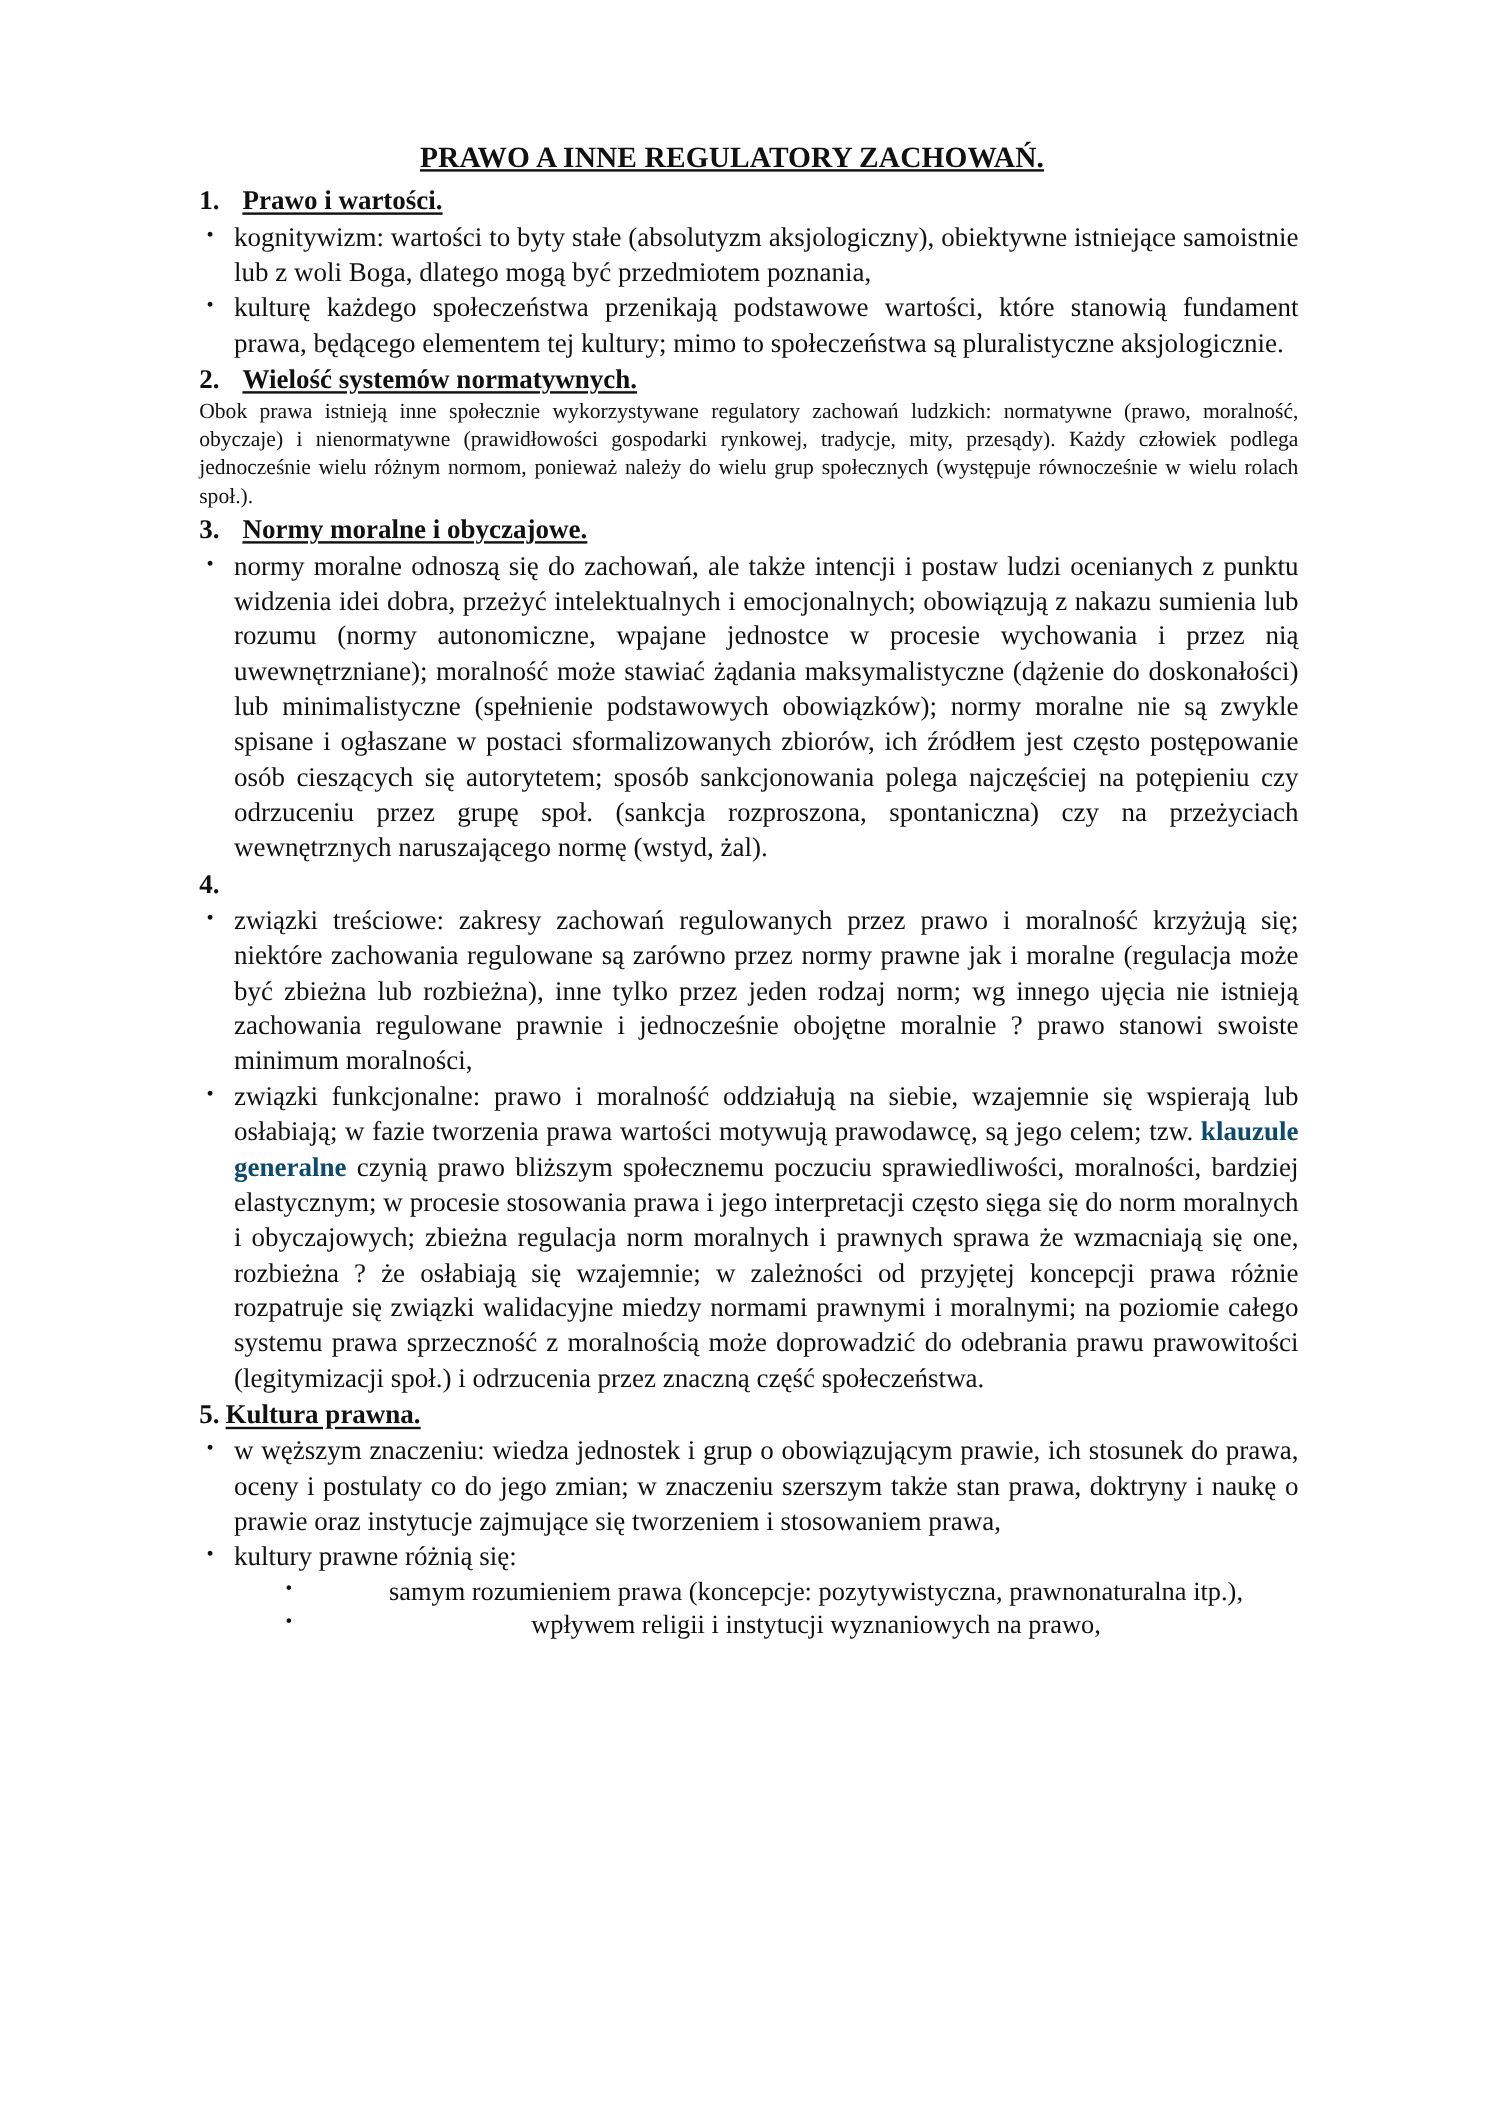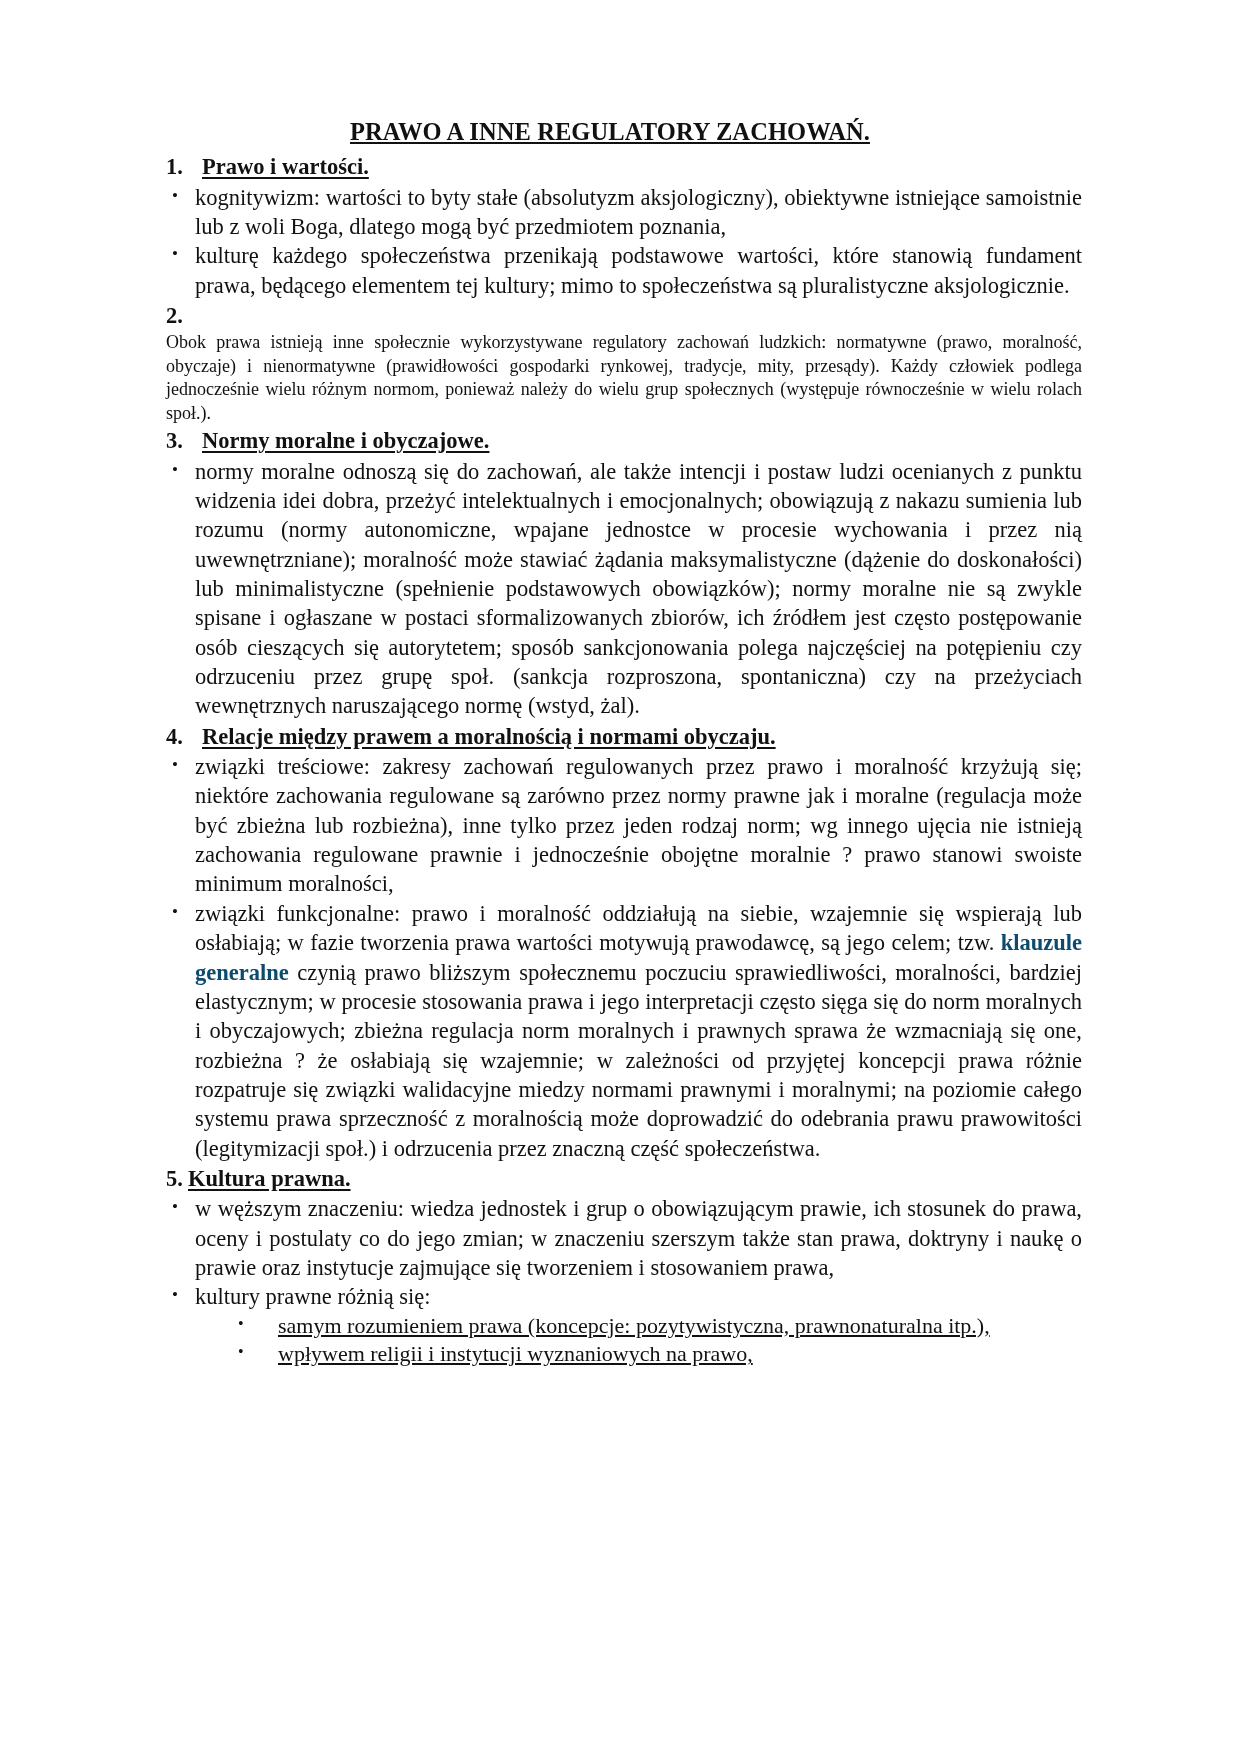--- a/index.html
+++ b/index.html
@@ -89,22 +89,21 @@
     line-height: 1.62;
   }
 
   
   .subbullet {
     position: relative;
     font-size: 22px;
     line-height: 1.305;
     margin: 0;
     padding-left: 112px;
-    text-align: left;
-    text-decoration: underline;
+    text-align: center;
   }
   .subbullet::before {
     content: "\2022";
     position: absolute;
     left: 72px;
     top: -1px;
     font-size: 16px;
     line-height: 1.66;
   }
 
@@ -125,32 +124,32 @@
 
   <div class="section-heading">
     <span class="num">1.</span>
     <span class="htext">Prawo i wartości.</span>
   </div>
   <p class="bullet">kognitywizm: wartości to byty stałe (absolutyzm aksjologiczny), obiektywne istniejące samoistnie lub z woli Boga, dlatego mogą być przedmiotem poznania,</p>
   <p class="bullet">kulturę każdego społeczeństwa przenikają podstawowe wartości, które stanowią fundament prawa, będącego elementem tej kultury; mimo to społeczeństwa są pluralistyczne aksjologicznie.</p>
 
   <div class="section-heading">
     <span class="num">2.</span>
+    <span class="htext">Wielość systemów normatywnych.</span>
   </div>
   <p class="para">Obok prawa istnieją inne społecznie wykorzystywane regulatory zachowań ludzkich: normatywne (prawo, moralność, obyczaje) i nienormatywne (prawidłowości gospodarki rynkowej, tradycje, mity, przesądy). Każdy człowiek podlega jednocześnie wielu różnym normom, ponieważ należy do wielu grup społecznych (występuje równocześnie w wielu rolach społ.).</p>
 
   <div class="section-heading">
     <span class="num">3.</span>
     <span class="htext">Normy moralne i obyczajowe.</span>
   </div>
   <p class="bullet">normy moralne odnoszą się do zachowań, ale także intencji i postaw ludzi ocenianych z punktu widzenia idei dobra, przeżyć intelektualnych i emocjonalnych; obowiązują z nakazu sumienia lub rozumu (normy autonomiczne, wpajane jednostce w procesie wychowania i przez nią uwewnętrzniane); moralność może stawiać żądania maksymalistyczne (dążenie do doskonałości) lub minimalistyczne (spełnienie podstawowych obowiązków); normy moralne nie są zwykle spisane i ogłaszane w postaci sformalizowanych zbiorów, ich źródłem jest często postępowanie osób cieszących się autorytetem; sposób sankcjonowania polega najczęściej na potępieniu czy odrzuceniu przez grupę społ. (sankcja rozproszona, spontaniczna) czy na przeżyciach wewnętrznych naruszającego normę (wstyd, żal).</p>
 
   <div class="section-heading">
     <span class="num">4.</span>
-    <span class="htext">Relacje między prawem a moralnością i normami obyczaju.</span>
   </div>
   <p class="bullet">związki treściowe: zakresy zachowań regulowanych przez prawo i moralność krzyżują się; niektóre zachowania regulowane są zarówno przez normy prawne jak i moralne (regulacja może być zbieżna lub rozbieżna), inne tylko przez jeden rodzaj norm; wg innego ujęcia nie istnieją zachowania regulowane prawnie i jednocześnie obojętne moralnie ? prawo stanowi swoiste minimum moralności,</p>
   <p class="bullet"><span>związki funkcjonalne: prawo i moralność oddziałują na siebie, wzajemnie się wspierają lub osłabiają; w fazie tworzenia prawa wartości motywują prawodawcę, są jego celem; tzw. </span><span class="hl">klauzule generalne</span><span> czynią prawo bliższym społecznemu poczuciu sprawiedliwości, moralności, bardziej elastycznym; w procesie stosowania prawa i jego interpretacji często sięga się do norm moralnych i obyczajowych; zbieżna regulacja norm moralnych i prawnych sprawa że wzmacniają się one, rozbieżna ? że osłabiają się wzajemnie; w zależności od przyjętej koncepcji prawa różnie rozpatruje się związki walidacyjne miedzy normami prawnymi i moralnymi; na poziomie całego systemu prawa sprzeczność z moralnością może doprowadzić do odebrania prawu prawowitości (legitymizacji społ.) i odrzucenia przez znaczną część społeczeństwa.</span></p>
 
   <div class="section-heading tight">
     <span class="num">5.</span>
     <span class="htext">Kultura prawna.</span>
   </div>
   <p class="bullet">w węższym znaczeniu: wiedza jednostek i grup o obowiązującym prawie, ich stosunek do prawa, oceny i postulaty co do jego zmian; w znaczeniu szerszym także stan prawa, doktryny i naukę o prawie oraz instytucje zajmujące się tworzeniem i stosowaniem prawa,</p>
   <p class="bullet">kultury prawne różnią się:</p>

